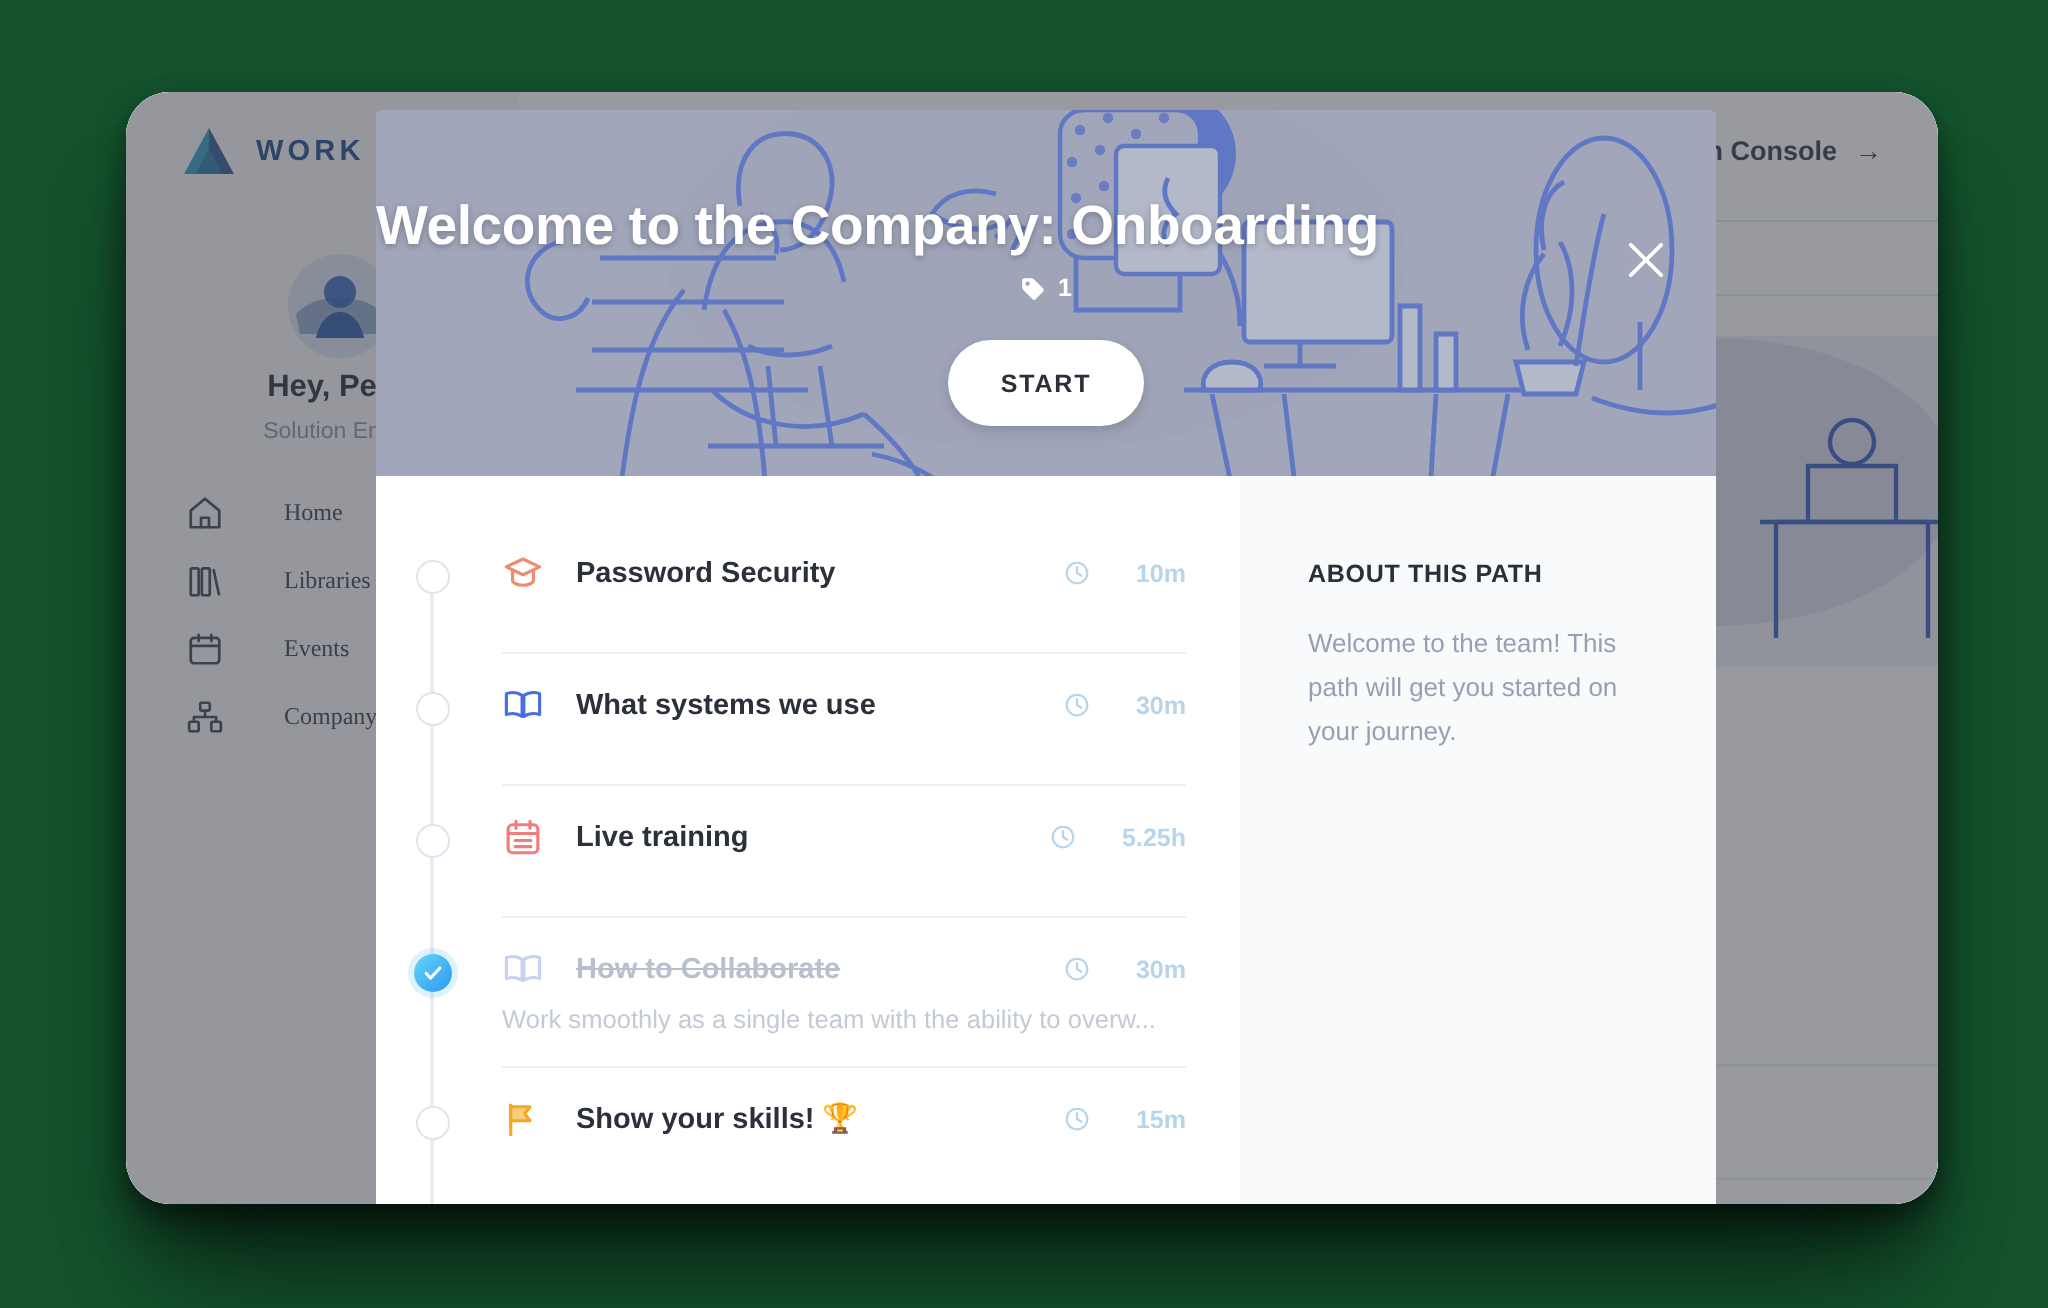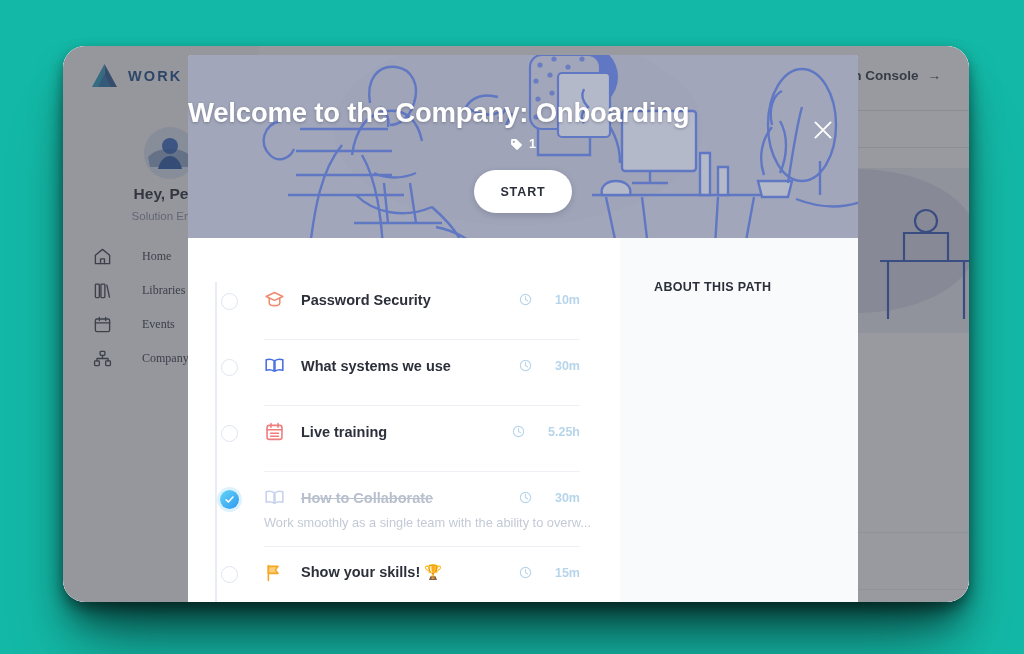--- a/index.html
+++ b/index.html
@@ -14,21 +14,21 @@
     font-family: "Liberation Sans", sans-serif;
     -webkit-font-smoothing: antialiased;
   }
 
   
   #stage {
     position: absolute;
     left: 0; top: 0;
     width: 1024px;
     height: 654px;
-    background: #14b8a6;
+    background: #14532d;
   }
   .device {
     position: absolute;
     left: 63px;
     top: 46px;
     width: 906px;
     height: 556px;
     border-radius: 22px;
     background: #ffffff;
     overflow: hidden;
@@ -325,21 +325,21 @@
     position: absolute;
     left: 27px;
     top: 44px;
     bottom: 0;
     width: 2px;
     background: #e9edf3;
   }
   .items {
     position: relative;
     padding: 23px 0 0 0;
-    margin: 13px;
+    margin: 0;
     list-style: none;
   }
   .item {
     position: relative;
     padding: 0 0 0 63px;
     min-height: 66px;
     box-sizing: border-box;
   }
   .item-rule {
     position: absolute;
@@ -790,19 +790,20 @@
               </div>
               <div class="item-pad"></div>
 
             </li>
 
           </ul>
         </div>
 
         <div class="about-col">
           <div class="about-title">ABOUT THIS PATH</div>
+          <div class="about-text">Welcome to the team! This path will get you started on your journey.</div>
         </div>
 
       </div>
     </div>
 
   </div>
 </div>
 
 </body></html>

